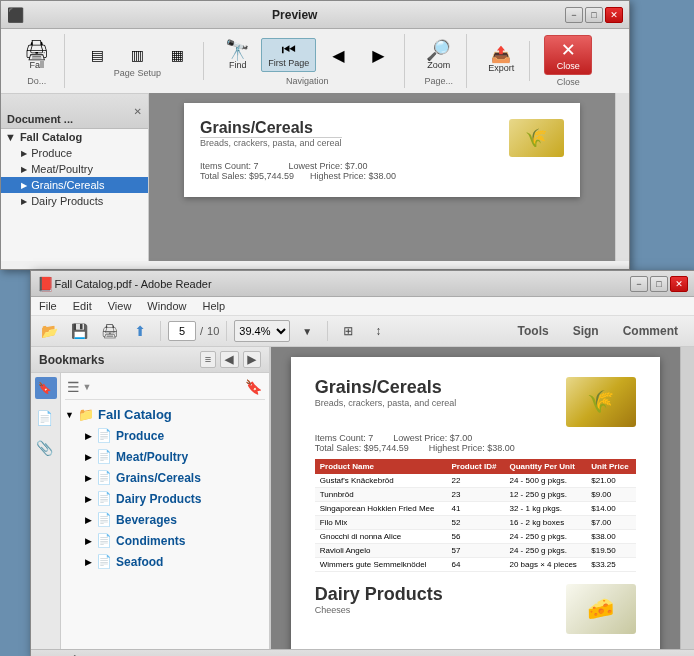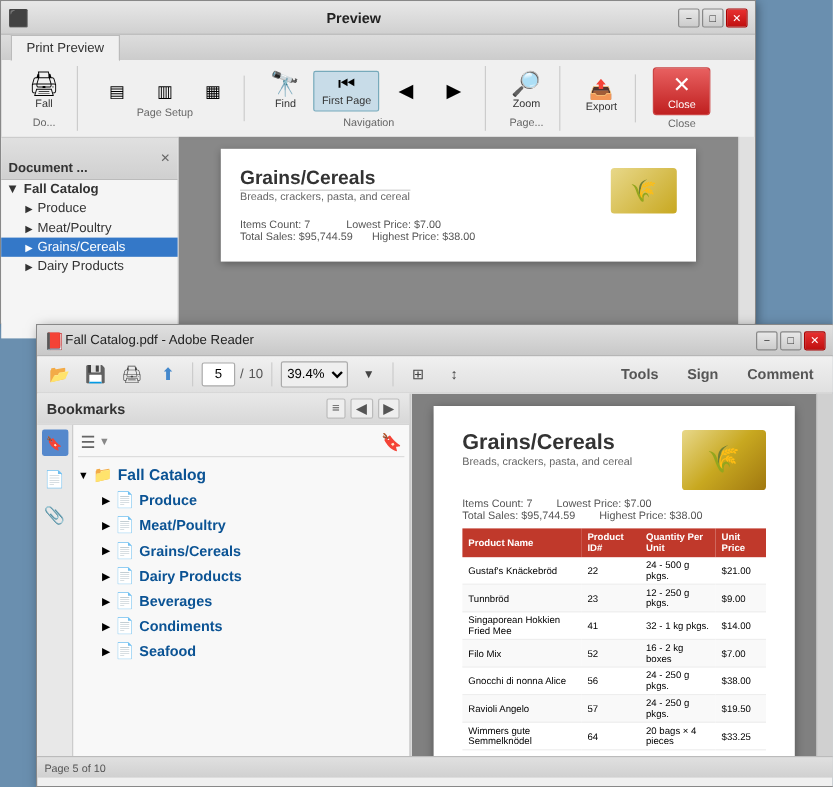--- a/index.html
+++ b/index.html
@@ -238,21 +238,21 @@
       border: none;
       background: transparent;
     }
 
     
     .reader-body {
       display: flex;
       height: calc(386px - 26px - 28px - 30px);
     }
     .bookmarks-panel {
-      width: 312px;
+      width: 240px;
       background: #f8f8f8;
       border-right: 2px solid #ccc;
       display: flex;
       flex-direction: column;
     }
     .bookmarks-header {
       background: linear-gradient(to bottom, #e8e8e8, #d8d8d8);
       padding: 4px 8px;
       font-size: 12px;
       font-weight: bold;
@@ -366,23 +366,20 @@
   <div class="win-titlebar">
     <span style="font-size:14px; color:#c84010;">⬛</span>
     <span class="win-title">Preview</span>
     <div class="win-controls">
       <div class="win-btn">−</div>
       <div class="win-btn">□</div>
       <div class="win-btn close-btn">✕</div>
     </div>
   </div>
 
-  <div class="ribbon-tabs">
-    <div class="ribbon-tab active">Print Preview</div>
-  </div>
 
   <div class="ribbon-content">
 
     <div class="ribbon-group">
       <div class="ribbon-group-buttons">
         <div class="ribbon-btn">
           <span class="icon">🖨</span>
           <span class="label">Fall</span>
         </div>
       </div>
@@ -515,20 +512,27 @@
   <div class="reader-titlebar">
     <span style="font-size:14px;color:#c84010;">📕</span>
     <span class="reader-title">Fall Catalog.pdf - Adobe Reader</span>
     <div class="win-controls">
       <div class="win-btn">−</div>
       <div class="win-btn">□</div>
       <div class="win-btn close-btn">✕</div>
     </div>
   </div>
 
+  <div class="reader-menubar">
+    <span class="menu-item">File</span>
+    <span class="menu-item">Edit</span>
+    <span class="menu-item">View</span>
+    <span class="menu-item">Window</span>
+    <span class="menu-item">Help</span>
+  </div>
 
   <div class="reader-toolbar">
     <div class="tb-btn">📂</div>
     <div class="tb-btn" style="color:#c84010;">💾</div>
     <div class="tb-btn">🖨</div>
     <div class="tb-btn" style="color:#4488cc;">⬆</div>
     <div class="tb-divider"></div>
     <input class="page-input" type="text" value="5" style="">
     <span class="page-sep">/</span>
     <span class="page-sep">10</span>

